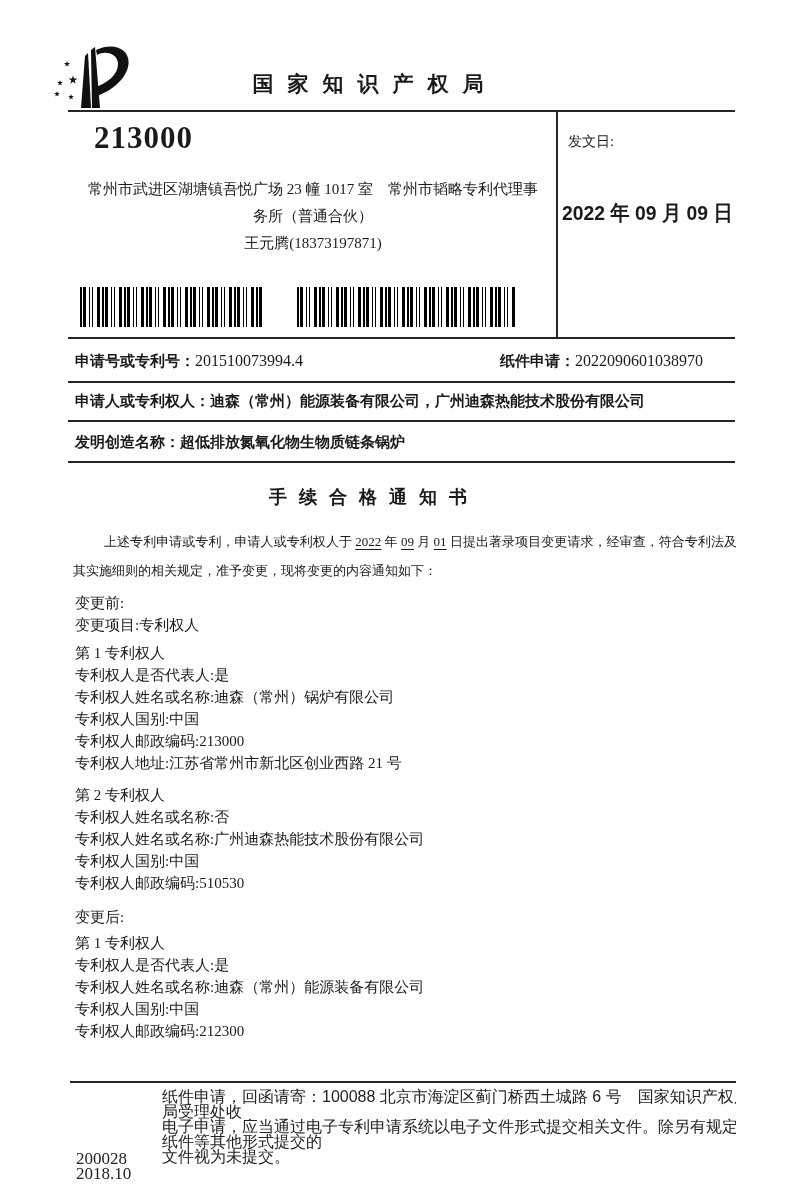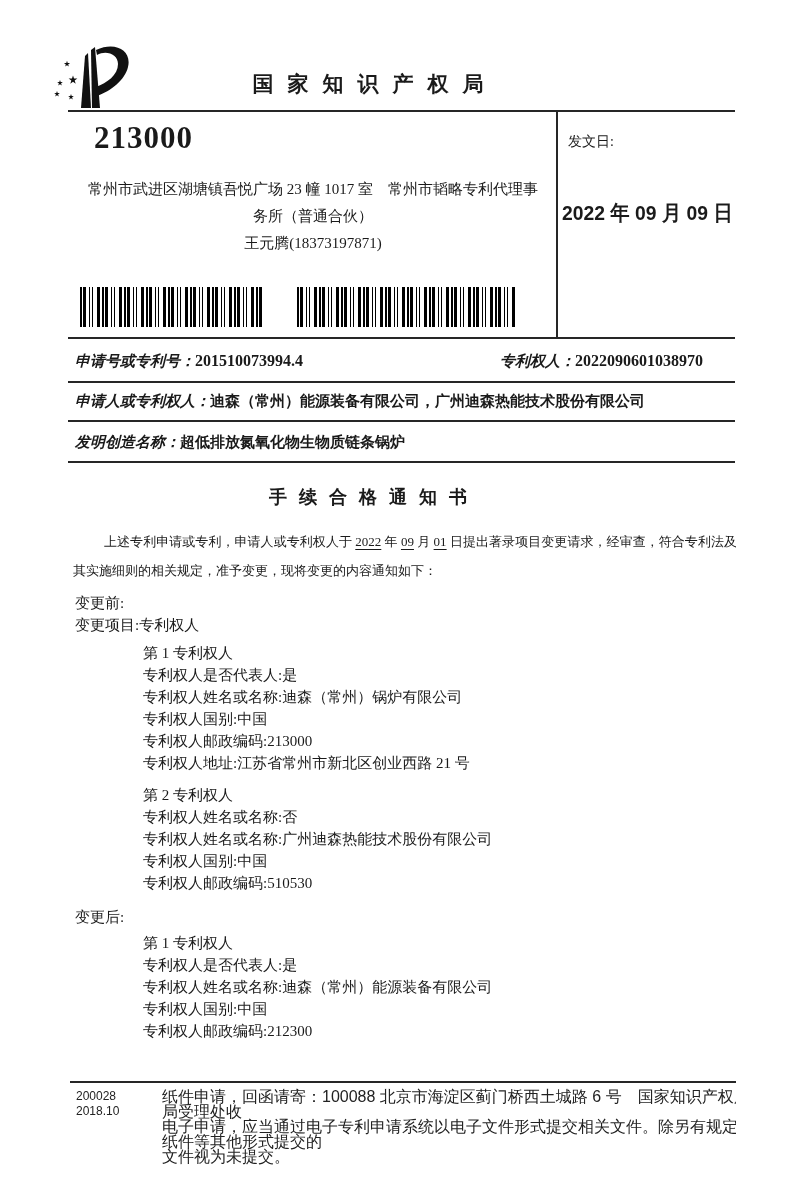--- a/index.html
+++ b/index.html
@@ -42,46 +42,46 @@
       #000 0 2px,#fff 2px 3px,#000 3px 6px,#fff 6px 9px,#000 9px 10px,
       #fff 10px 12px,#000 12px 13px,#fff 13px 17px,#000 17px 20px,#fff 20px 22px);
   }
   .bc1{left:80px;top:287px;width:182px;}
   .bc2{left:297px;top:287px;width:220px;}
   
   .inforow{position:absolute;left:75px;width:662px;white-space:nowrap;}
   .row1{top:352px;}
   .row2{top:392px;}
   .row3{top:433px;}
-  .lbl{font-family:"Liberation Sans",sans-serif;font-weight:bold;font-size:15px;font-style:italic;}
+  .lbl{font-family:"Liberation Sans",sans-serif;font-weight:bold;font-size:15px;}
   .val{font-size:15px;font-weight:bold;}
-  .num{font-weight:bold;font-size:16px;}
+  .num{font-weight:normal;font-size:16px;}
   .serial{position:absolute;left:425px;top:0;white-space:nowrap;}
   .row1,.row2,.row3{height:22px;}
   
   .notice-title{
     position:absolute;left:0;top:485px;width:100%;text-align:center;
     font-family:"Liberation Sans",sans-serif;font-weight:bold;font-size:18px;
     letter-spacing:12px;text-indent:12px;white-space:nowrap;
   }
   .para{
     position:absolute;left:73px;top:527px;width:664px;
     font-size:13px;line-height:29px;text-indent:31px;text-align:justify;
   }
   .u{text-decoration:underline;text-underline-offset:3px;}
   .change{position:absolute;left:75px;top:592px;width:662px;font-size:15px;line-height:22px;}
-  .blk{margin-left:68px;}
+  .blk{}
   .blk-b1{margin-top:6px;}
   .blk-b2{margin-top:10px;}
   .after-label{margin-top:12px;}
   .blk-a1{margin-top:4px;}
   
   .form-no{
-    position:absolute;left:76px;top:1089px;
-    font-family:Liberation Sans, sans-serif;font-size:12px;line-height:14.5px;color:#222;
+    position:absolute;left:76px;top:1152px;
+    font-family:Liberation Serif, serif;font-size:17px;line-height:14.5px;color:#222;
   }
   .footer-text{
     position:absolute;left:162px;top:1089px;width:634px;
     font-family:"Liberation Sans",sans-serif;font-size:16px;line-height:15px;color:#222;
   }
 </style>
 </head>
 <body>
 
 <div class="page">
@@ -112,21 +112,21 @@
   </div>
 
   <div class="dispatch-label">发文日:</div>
   <div class="dispatch-date">2022 年 09 月 09 日</div>
 
   <div class="barcode bc1"></div>
   <div class="barcode bc2"></div>
 
   <div class="inforow row1">
     <span class="lbl">申请号或专利号：</span><span class="num">201510073994.4</span>
-    <span class="serial"><span class="lbl">专利权人：</span><span class="num">2022090601038970</span></span>
+    <span class="serial"><span class="lbl">纸件申请：</span><span class="num">2022090601038970</span></span>
   </div>
   <div class="hline rule-r1"></div>
 
   <div class="inforow row2">
     <span class="lbl">申请人或专利权人：</span><span class="val">迪森（常州）能源装备有限公司，广州迪森热能技术股份有限公司</span>
   </div>
   <div class="hline rule-r2"></div>
 
   <div class="inforow row3">
     <span class="lbl">发明创造名称：</span><span class="val">超低排放氮氧化物生物质链条锅炉</span>

